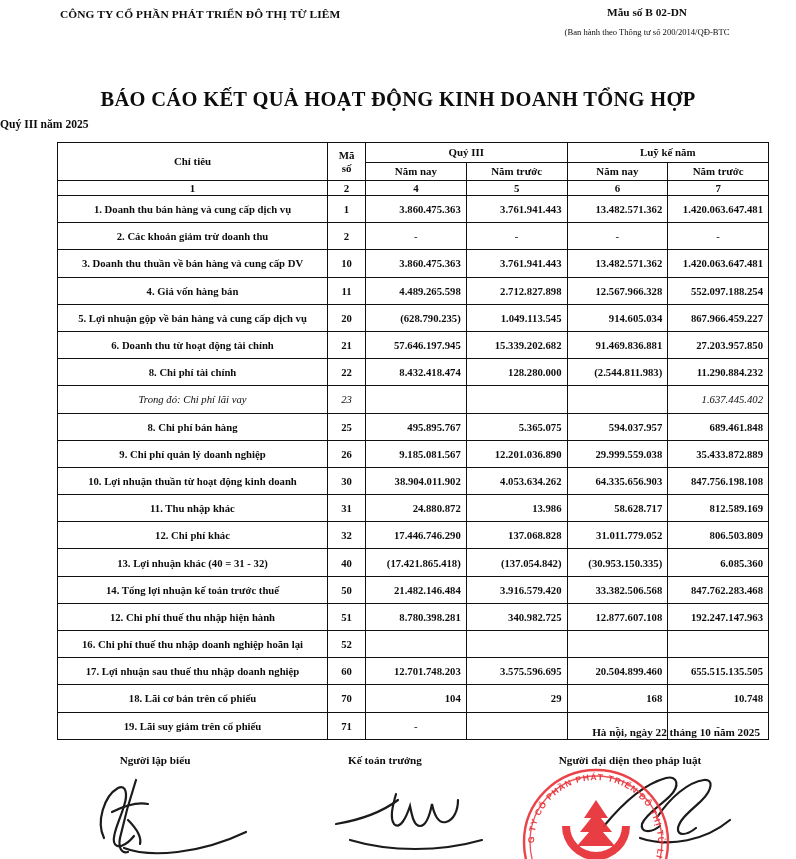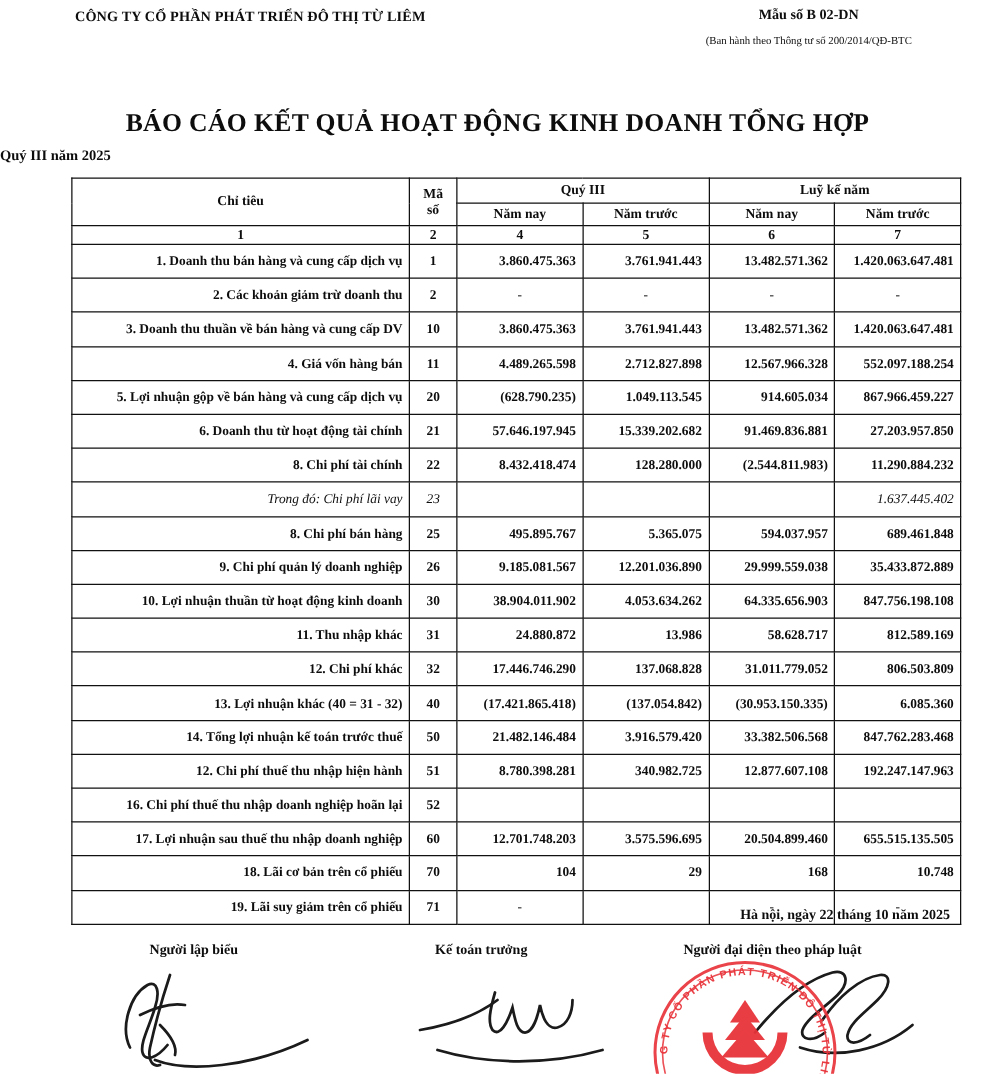--- a/index.html
+++ b/index.html
@@ -92,21 +92,21 @@
   }
   .hdr-r1 th { height: 20px; }
   .hdr-r2 th { height: 18px; }
   .hdr-num th { height: 15px; font-size: 10.8px; }
 
   col.c-label { width: 270px; }
   col.c-code  { width: 38px;  }
   col.c-v     { width: 100.75px; }
 
   td.label {
-    text-align: right;
+    text-align: center;
     height: 27.2px;
     font-weight: bold;
     font-size: 10.7px;
     white-space: nowrap;
     padding-left: 6px;
     margin-left: 24px;
   }
   td.code {
     text-align: center;
     font-weight: bold;
@@ -147,21 +147,21 @@
   }
   .sig-label {
     position: absolute;
     font-size: 11.2px;
     font-weight: bold;
     white-space: nowrap;
     text-align: center;
   }
   .sig-1 { left: 60px;  top: 34px; width: 190px; }
   .sig-2 { left: 290px; top: 34px; width: 190px; }
-  .sig-3 { left: 488px; top: 34px; width: 260px; }
+  .sig-3 { left: 500px; top: 34px; width: 260px; }
 
   .ink { position: absolute; pointer-events: none; }
   .ink-1 { left: 90px;  top: 52px; }
   .ink-2 { left: 330px; top: 58px; }
   .ink-3 { left: 600px; top: 48px; }
 
   
   .seal {
     position: absolute;
     left: 516px;

